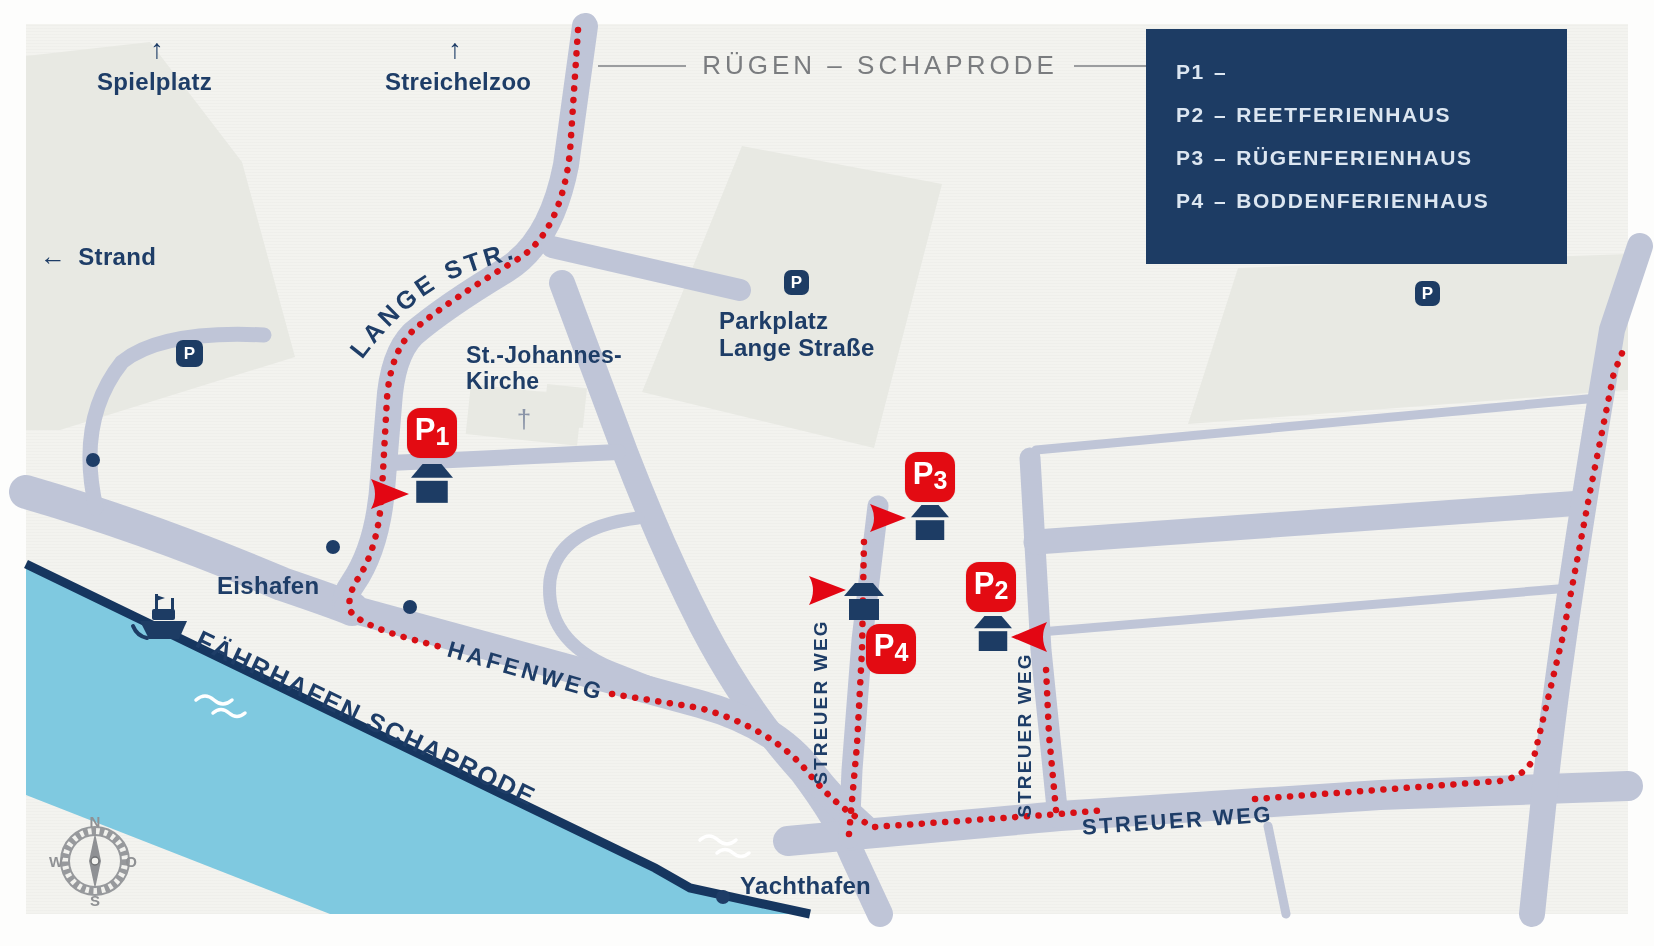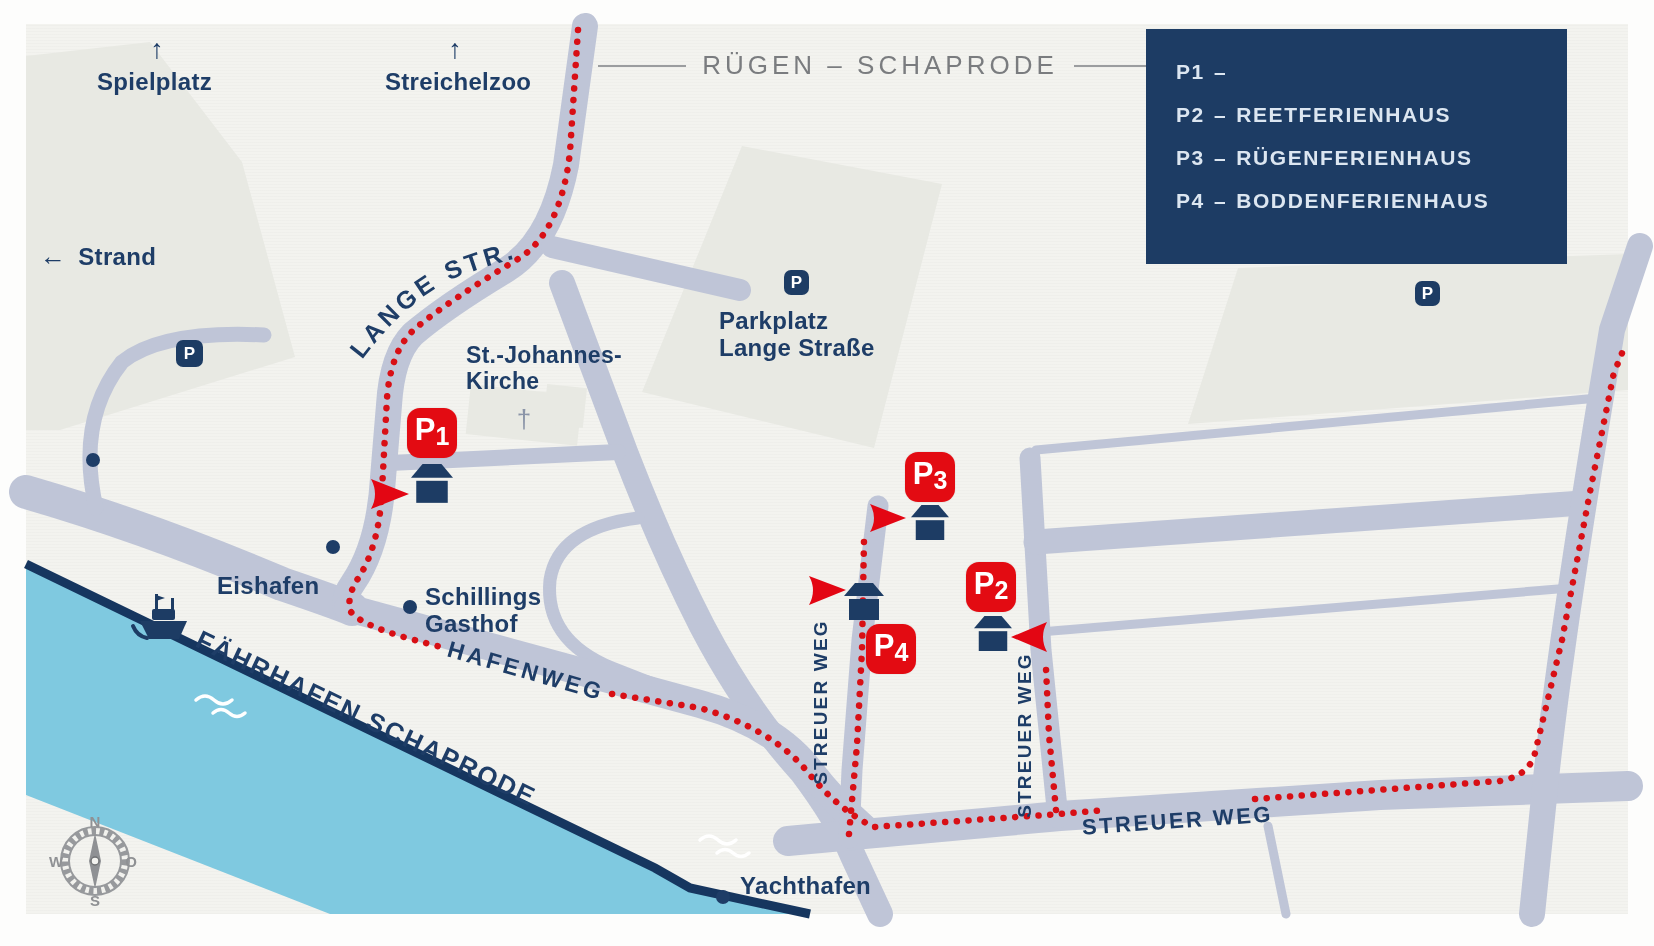--- a/index.html
+++ b/index.html
@@ -179,24 +179,20 @@
     <span class="arrow">←</span>
     <span>Strand</span>
   </div>
 
   <span class="dot" style="left:86px;top:453px;"></span>
 
   <span class="dot" style="left:326px;top:540px;"></span>
   <div class="poi" style="left:217px;top:532px;width:100px;text-align:right;margin-top:40px;">Eishafen</div>
 
   <span class="dot" style="left:403px;top:600px;"></span>
-  <div class="poi" style="left:425px;top:583px;">
-    <div>Schillings</div>
-    <div>Gasthof</div>
-  </div>
 
   <span class="dot" style="left:716px;top:890px;"></span>
   <div class="poi" style="left:740px;top:872px;">Yachthafen</div>
 
   <div class="poi center" style="left:438px;top:342px;width:160px;font-size:23px;margin-left:28px;">
     <div>St.-Johannes-</div>
     <div>Kirche</div>
   </div>
 
   <div class="pico" style="left:176px;top:340px;width:27px;height:27px;">P</div>

